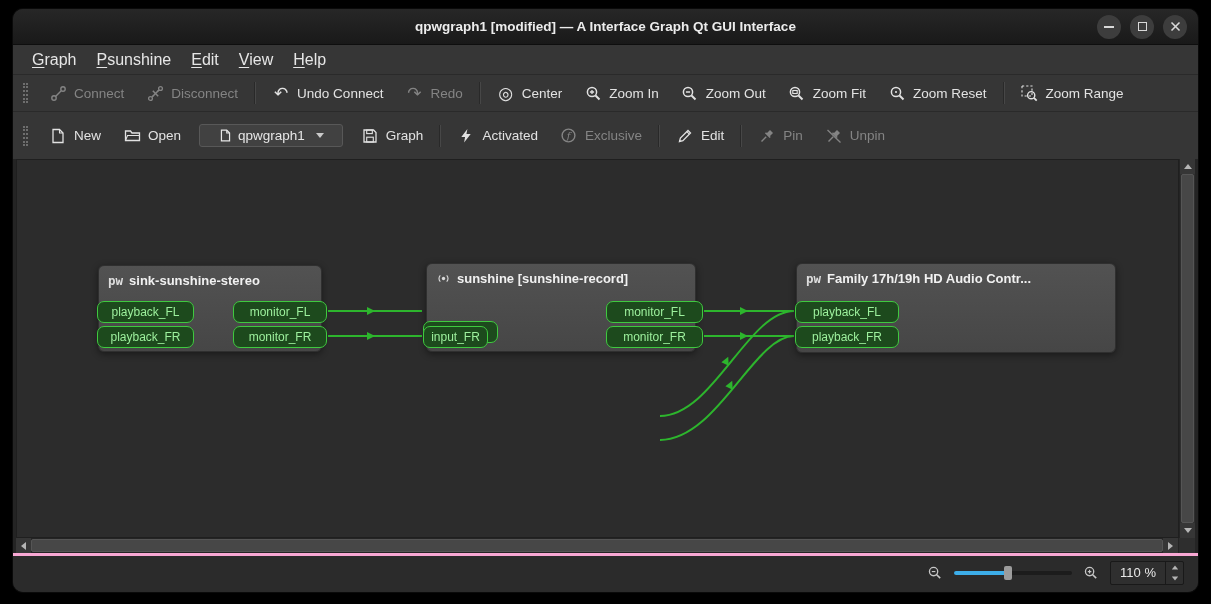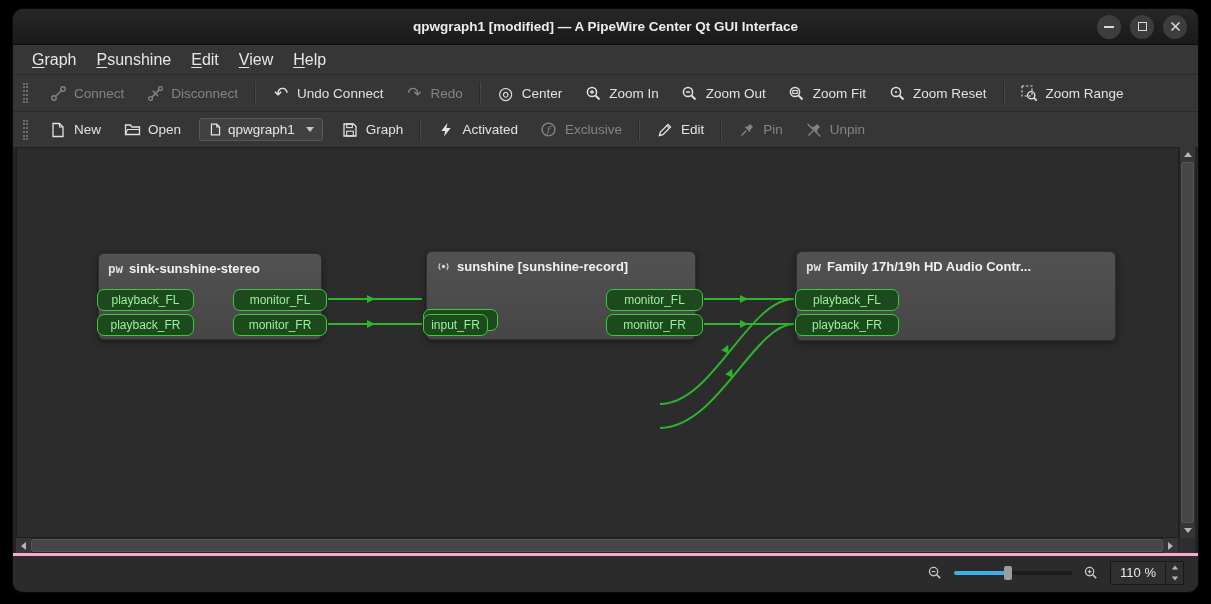--- a/index.html
+++ b/index.html
@@ -25,21 +25,21 @@
   .toolbar { background:#363636; display:flex; align-items:center; padding:0 6px; gap:2px; border-top:1px solid #2a2a2a; }
   .tb1 { flex:0 0 37px; } .tb2 { flex:0 0 36px; }
   .tb-handle { width:5px; height:20px; border-left:2px dotted #6e6e6e; border-right:2px dotted #6e6e6e; margin:0 9px 0 4px; }
   .tb-btn { display:flex; align-items:center; gap:7px; padding:5px 10px; color:#e2e2e2; font-size:13.5px; border-radius:3px; white-space:nowrap; }
   .tb-btn.disabled { color:#848484; }
   .tb-sep { width:0; height:22px; border-left:1px solid #292929; border-right:1px solid #474747; margin:0 4px; }
   .icon { display:flex; align-items:center; justify-content:center; width:18px; height:18px; }
   .icon svg { display:block; }
   .uni { font-family:"DejaVu Sans",sans-serif; font-size:17px; line-height:18px; }
   .combo { display:flex; align-items:center; gap:6px; background:#414141; border:1px solid #585858; border-radius:3px;
-           padding:3px 8px; margin:0 6px; color:#e6e6e6; font-size:13.5px; }
+           padding:3px 18px; margin:12px 6px; color:#e6e6e6; font-size:13.5px; }
   .combo-arrow { width:0; height:0; border-left:4px solid transparent; border-right:4px solid transparent; border-top:5px solid #c9c9c9; margin-left:5px; }
 
   
   .content { flex:1; min-height:0; display:flex; padding:0 3px; background:#242424; }
   .canvas { position:relative; flex:1; background:#2c2c2c; border:1px solid #1f1f1f; overflow:hidden; }
   .wires { position:absolute; left:0; top:0; }
   .node { position:absolute; background:linear-gradient(#525252,#464646); border:1px solid #2f2f2f; border-radius:6px;
           box-shadow:0 2px 7px rgba(0,0,0,.45); }
   .node-title { display:flex; align-items:center; gap:6px; padding:7px 10px 0 9px; color:#f1f1f1; font-weight:bold;
                 font-size:13px; white-space:nowrap; overflow:hidden; }
@@ -71,21 +71,21 @@
   .spin-arrows { display:flex; flex-direction:column; margin-left:9px; border-left:1px solid #191919; height:100%; }
   .spin-btn { width:17px; flex:1; display:flex; align-items:center; justify-content:center; }
   .spin-btn .tri-up, .spin-btn .tri-down { transform:scale(.8); }
 </style>
 </head>
 <body>
 
 <div class="window">
 
   <div class="titlebar">
-    <div class="title">qpwgraph1 [modified] — A PipeWire Center Qt GUI Interface</div>
+    <div class="title">qpwgraph1 [modified] — A Interface Graph Qt GUI Interface</div>
     <div class="win-buttons">
       <div class="winbtn">
           <span class="glyph-min"></span>
         </div>
       <div class="winbtn">
           <span class="glyph-max"></span>
         </div>
       <div class="winbtn">
         <span class="icon" style="width:11px;height:11px;">
           <svg width="11" height="11" viewBox="0 0 11 11">

